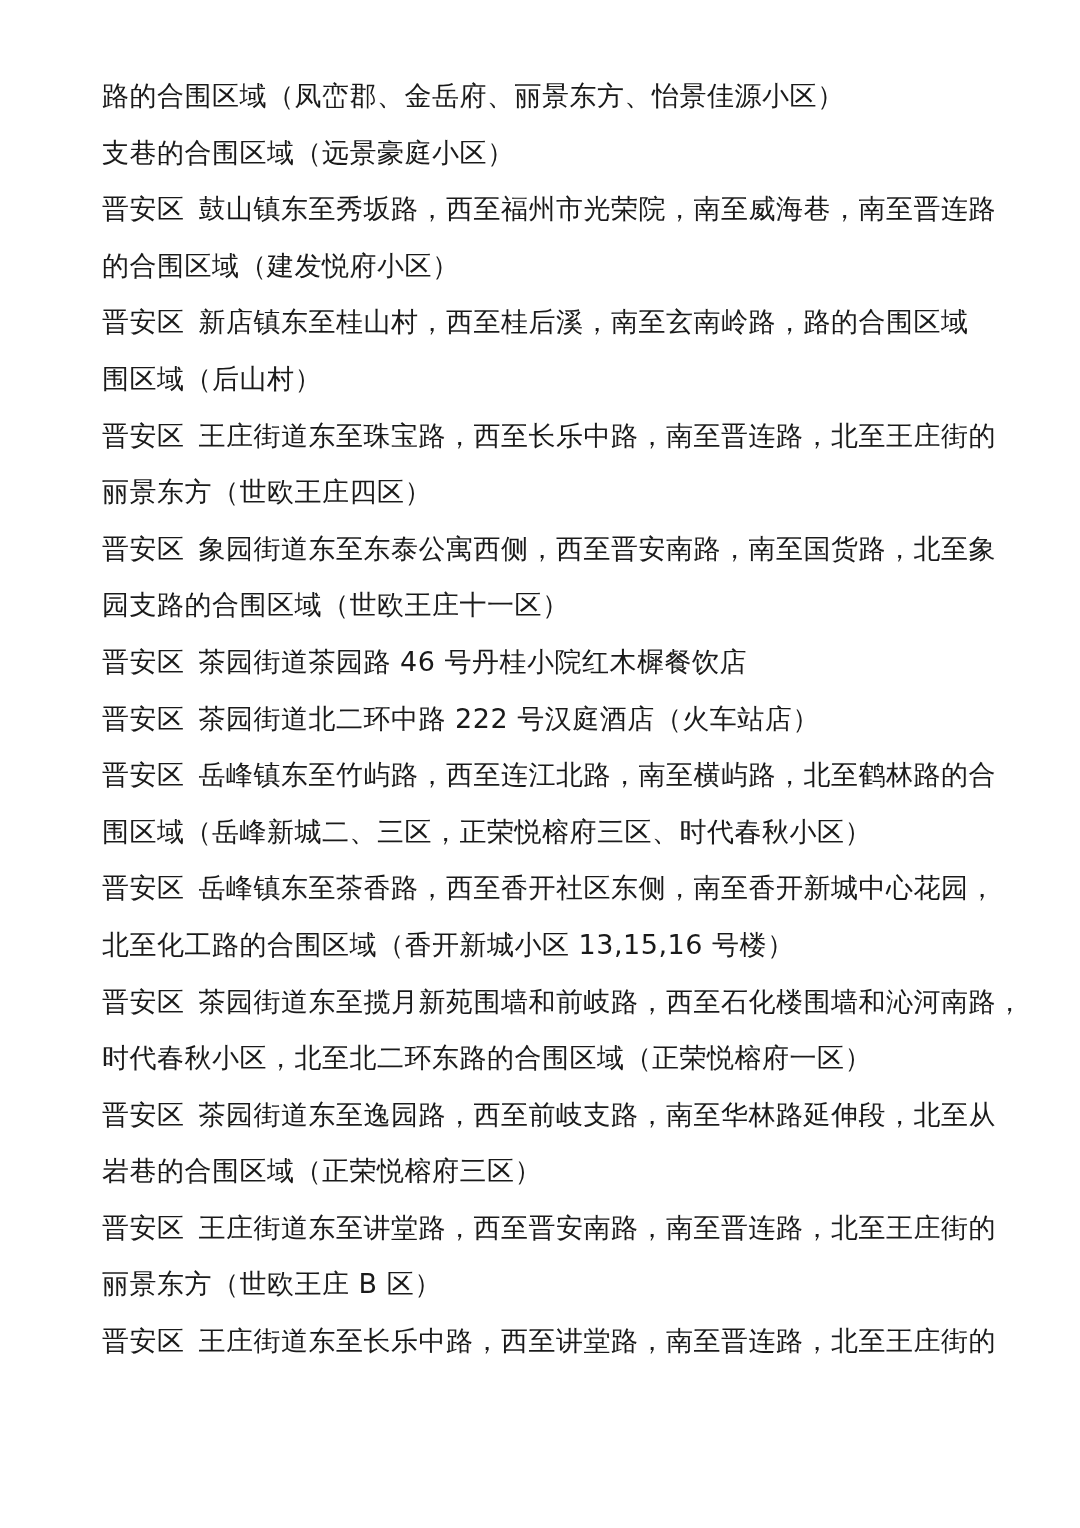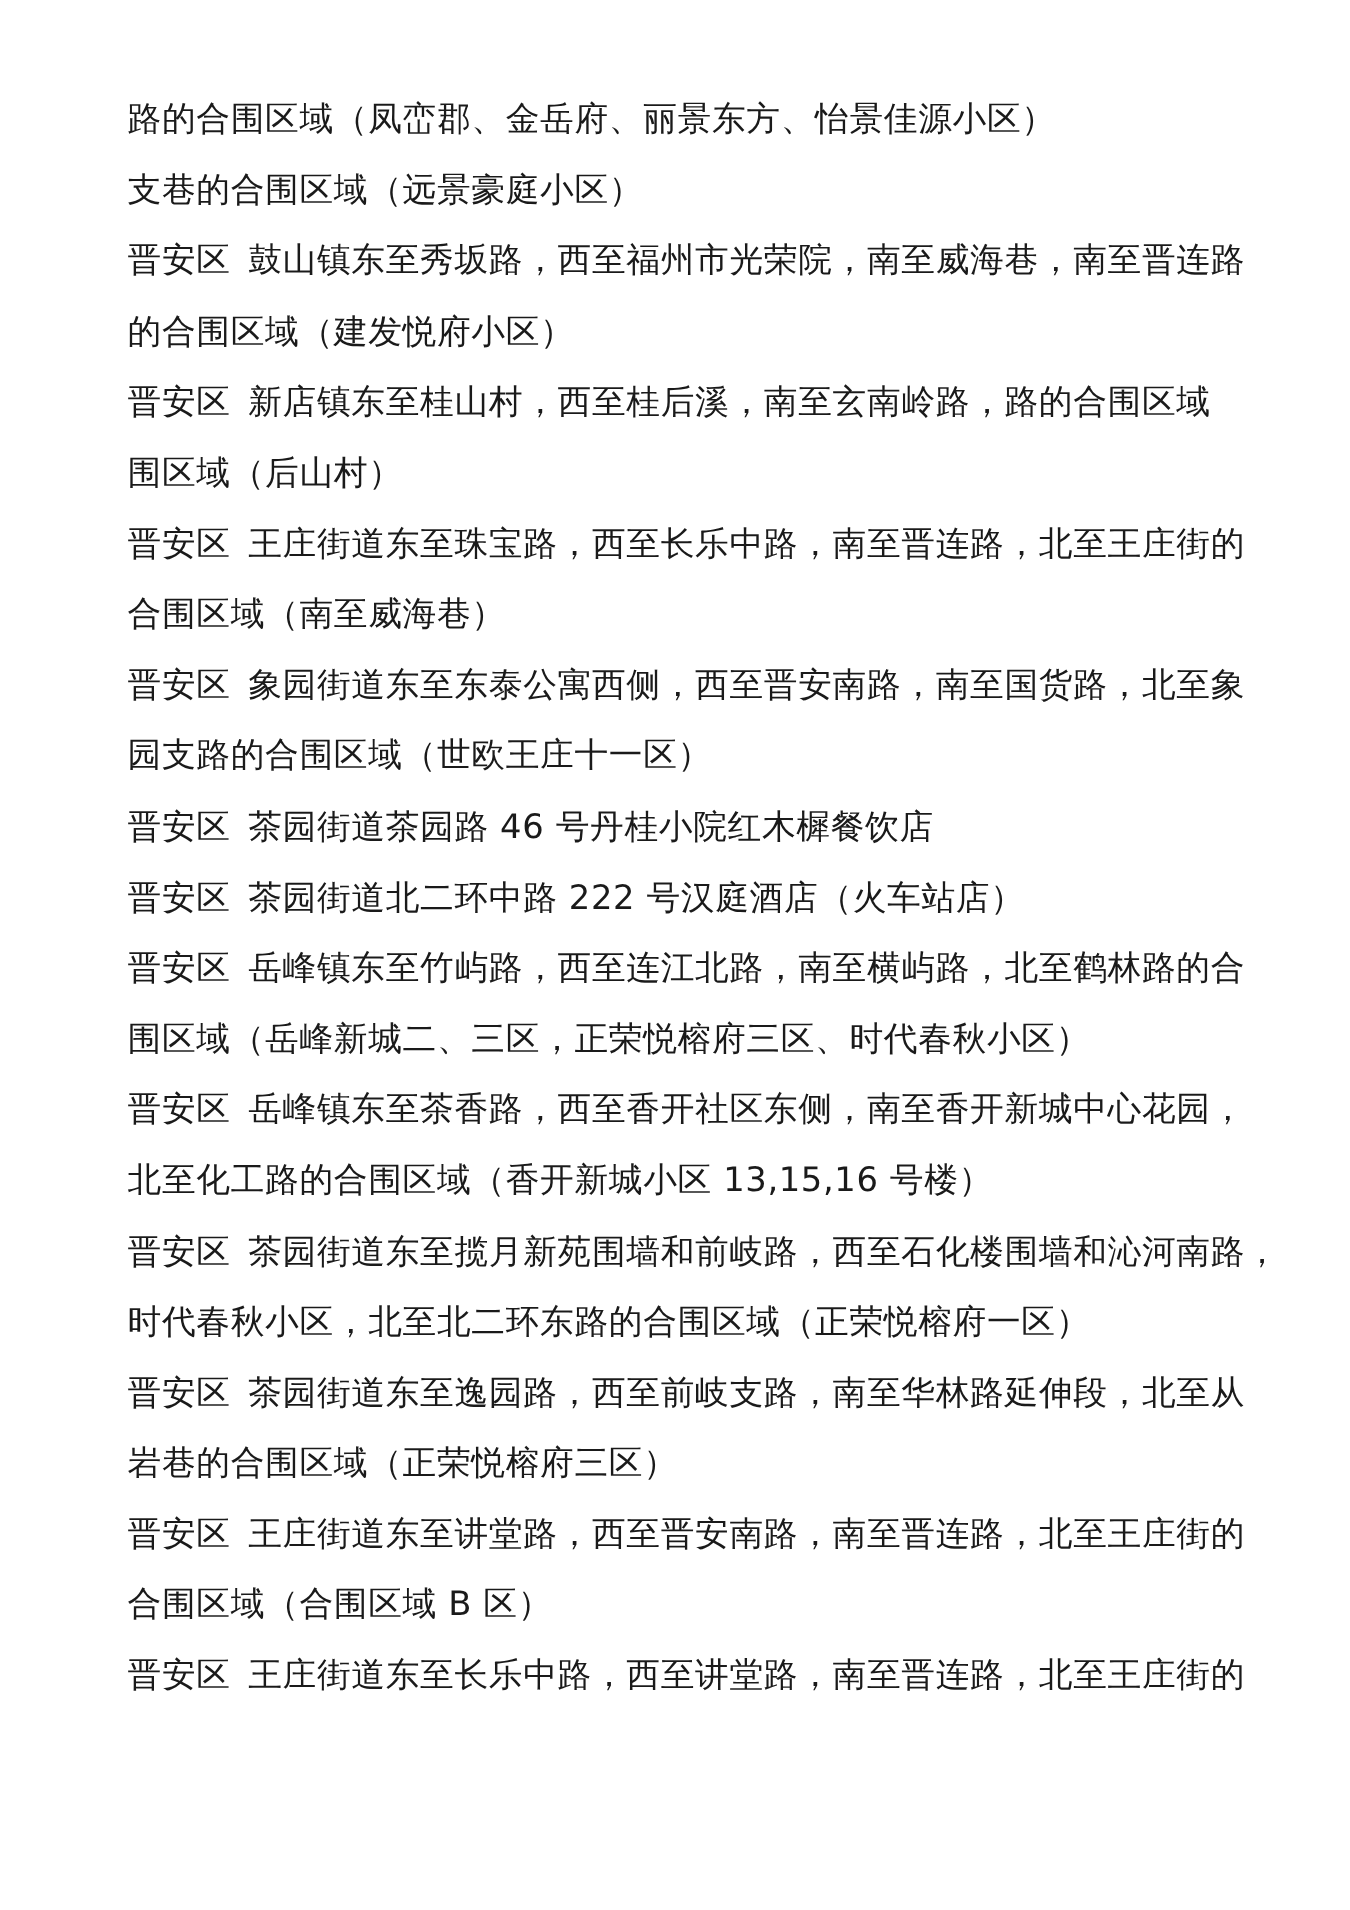--- a/index.html
+++ b/index.html
@@ -57,21 +57,21 @@
     <span class="district">晋安区</span><span>新店镇东至桂山村，西至桂后溪，南至玄南岭路，路的合围区域</span>
   </div>
   <div class="line">
     <span>围区域（后山村）</span>
   </div>
 
   <div class="line">
     <span class="district">晋安区</span><span>王庄街道东至珠宝路，西至长乐中路，南至晋连路，北至王庄街的</span>
   </div>
   <div class="line">
-    <span>合围区域（南至威海巷）</span>
+    <span>丽景东方（世欧王庄四区）</span>
   </div>
 
   <div class="line">
     <span class="district">晋安区</span><span>象园街道东至东泰公寓西侧，西至晋安南路，南至国货路，北至象</span>
   </div>
   <div class="line">
     <span>园支路的合围区域（世欧王庄十一区）</span>
   </div>
 
   <div class="line">
@@ -107,19 +107,19 @@
     <span class="district">晋安区</span><span>茶园街道东至逸园路，西至前岐支路，南至华林路延伸段，北至从</span>
   </div>
   <div class="line">
     <span>岩巷的合围区域（正荣悦榕府三区）</span>
   </div>
 
   <div class="line">
     <span class="district">晋安区</span><span>王庄街道东至讲堂路，西至晋安南路，南至晋连路，北至王庄街的</span>
   </div>
   <div class="line">
-    <span>合围区域（合围区域 B 区）</span>
+    <span>丽景东方（世欧王庄 B 区）</span>
   </div>
 
   <div class="line">
     <span class="district">晋安区</span><span>王庄街道东至长乐中路，西至讲堂路，南至晋连路，北至王庄街的</span>
   </div>
 </div>
 
 </body></html>

